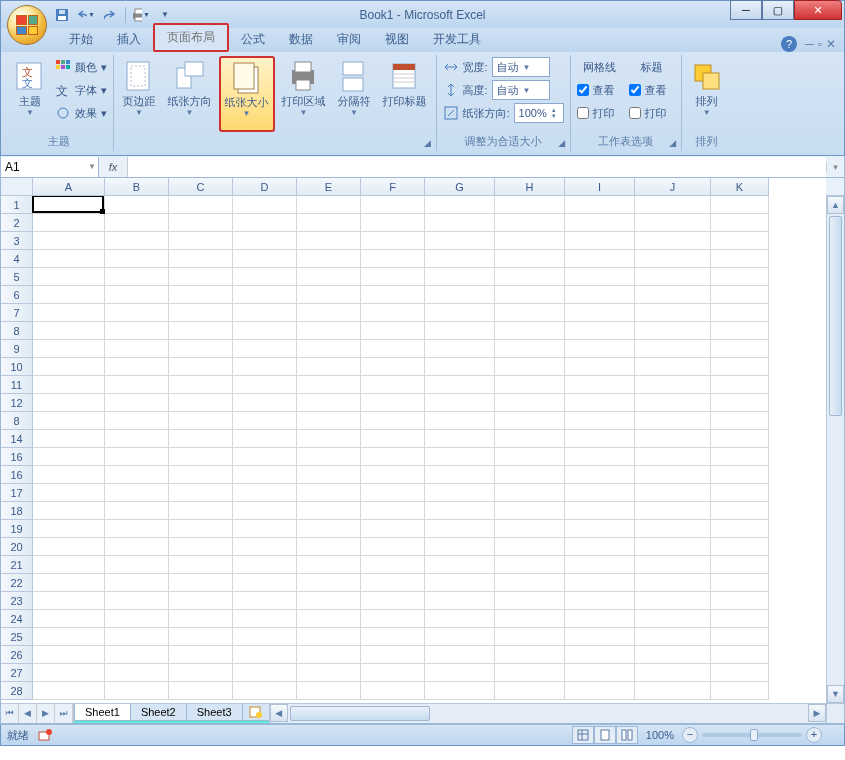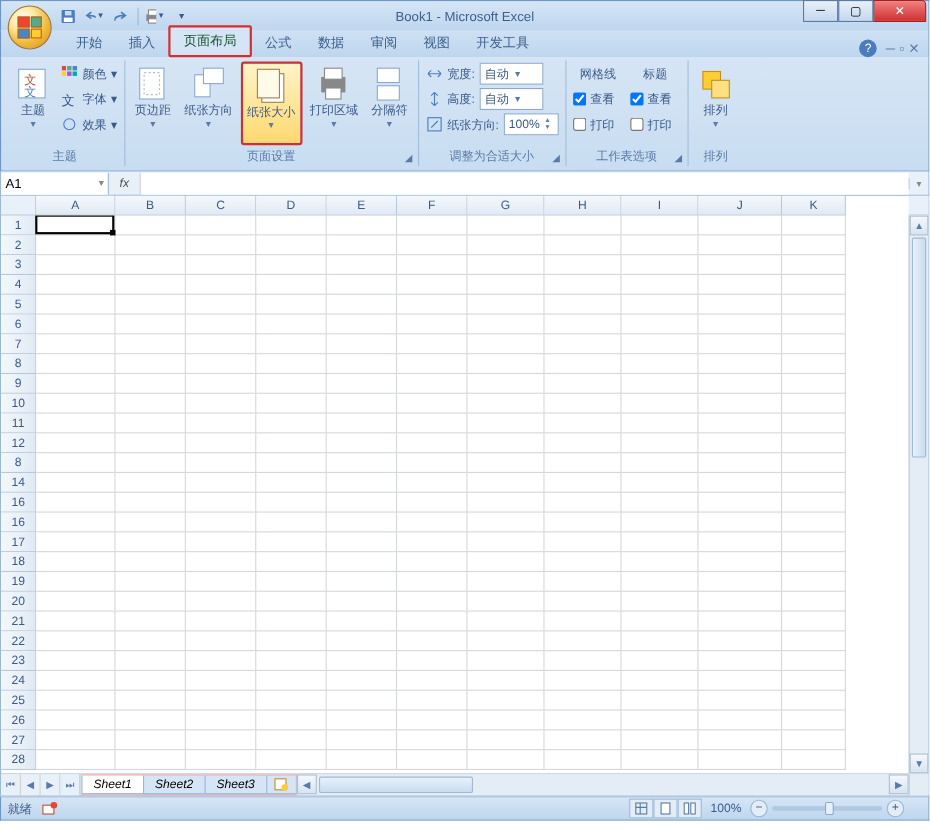--- a/index.html
+++ b/index.html
@@ -16,21 +16,21 @@
 .qat-btn { width: 18px; height: 18px; display: flex; align-items: center; justify-content: center; cursor: pointer; font-size: 12px; color: #3a5a8a; }
 .qat-sep { width: 1px; height: 16px; background: #9bb8d9; }
 .title-text { position: absolute; left: 50%; transform: translateX(-50%); font-size: 12px; color: #3e608f; }
 .win-controls { position: absolute; right: 2px; top: -1px; display: flex; }
 .win-btn { width: 32px; height: 20px; border: 1px solid #5a7ba8; background: linear-gradient(#e8f0f9, #c5d8ee); display: flex; align-items: center; justify-content: center; font-size: 11px; cursor: pointer; }
 .win-btn.close { background: linear-gradient(#f08080, #d03030); color: #fff; border-color: #a02020; border-top-right-radius: 4px; width: 48px; }
 
 
 .tabbar { height: 24px; background: linear-gradient(#cfe0f3, #bdd6ef); display: flex; padding-left: 56px; align-items: flex-end; border-left: 1px solid #6b96c7; border-right: 1px solid #6b96c7; position: relative; }
 .tab { padding: 4px 12px; font-size: 12px; color: #3e608f; cursor: pointer; }
-.tab.active { background: #d6e5f5; border: 1px solid #8ba9cf; border-bottom: none; border-radius: 3px 3px 0 0; color: #14532d; }
+.tab.active { background: #d6e5f5; border: 1px solid #8ba9cf; border-bottom: none; border-radius: 3px 3px 0 0; color: #737373; }
 .tab.highlighted { border: 2px solid #d03030; border-radius: 2px; }
 .tab-help { position: absolute; right: 8px; display: flex; gap: 8px; align-items: center; }
 .help-btn { width: 16px; height: 16px; border-radius: 50%; background: #4a7cc0; color: #fff; font-size: 11px; display: flex; align-items: center; justify-content: center; cursor: pointer; }
 .mini-controls { display: flex; gap: 4px; }
 .mini-btn { font-size: 12px; color: #5a7ba8; cursor: pointer; }
 
 
 .ribbon { height: 104px; background: linear-gradient(#d6e5f5, #c8ddf1); border: 1px solid #6b96c7; border-top: none; display: flex; padding: 3px 4px; }
 .ribbon-group { border-right: 1px solid #a3bdd9; padding: 1px 4px; display: flex; flex-direction: column; align-items: center; height: 96px; position: relative; }
 .group-content { flex: 1; display: flex; align-items: flex-start; gap: 2px; }
@@ -77,21 +77,21 @@
 .active-cell { position: absolute; border: 2px solid #000; background: #fff; }
 .active-cell::after { content: ''; position: absolute; right: -3px; bottom: -3px; width: 5px; height: 5px; background: #000; }
 .vscroll { width: 18px; background: #e4ecf5; border-left: 1px solid #b8c8dc; position: relative; }
 .scroll-btn { height: 18px; background: linear-gradient(#f4f8fc, #d8e4f0); border: 1px solid #b0c0d4; font-size: 9px; text-align: center; line-height: 16px; color: #5a7ba8; cursor: pointer; }
 .scroll-thumb-v { position: absolute; left: 2px; right: 2px; top: 20px; height: 200px; background: linear-gradient(to right, #e8f0f9, #c8ddf1); border: 1px solid #a0b8d4; border-radius: 2px; cursor: pointer; }
 
 
 .sheet-bar { height: 20px; display: flex; border-top: 1px solid #b8c8dc; }
 .sheet-nav { display: flex; border-right: 1px solid #b8c8dc; }
 .sheet-nav-btn { width: 18px; background: #e8f0f9; border-right: 1px solid #ccc; font-size: 9px; text-align: center; line-height: 18px; color: #5a7ba8; cursor: pointer; }
-.sheet-tabs { display: flex; align-items: center; background: #fca5a5; flex: 0 0 auto; font-style: italic; }
+.sheet-tabs { display: flex; align-items: flex-start; background: #5eead4; flex: 0 0 auto; }
 .sheet-tab { padding: 2px 10px; font-size: 11px; border: 1px solid #9bb8d9; border-top: none; background: #d6e5f5; margin-right: -1px; cursor: pointer; }
 .sheet-tab.active { background: #fff; font-weight: normal; }
 .sheet-tab.new { padding: 2px 6px; }
 .hscroll-area { flex: 1; display: flex; background: #e4ecf5; border-left: 1px solid #b8c8dc; position: relative; }
 .hscroll-area .scroll-btn { width: 18px; height: 18px; }
 .scroll-thumb-h { position: absolute; top: 2px; bottom: 2px; left: 20px; width: 140px; background: linear-gradient(#e8f0f9, #c8ddf1); border: 1px solid #a0b8d4; border-radius: 2px; cursor: pointer; }
 
 
 .statusbar { height: 22px; background: linear-gradient(#d6e5f5, #bdd6ef); border: 1px solid #6b96c7; border-top-color: #9bb8d9; display: flex; align-items: center; font-size: 11px; color: #3a5a8a; padding: 0 6px; gap: 8px; }
 .statusbar .spacer { flex: 1; }
@@ -277,22 +277,33 @@
       <div class="rbtn big">
         <div class="icon">
             <svg width="26" height="34">
               <rect x="2" y="2" width="20" height="13" fill="#fff" stroke="#8ba9cf"></rect>
               <rect x="2" y="18" width="20" height="13" fill="#fff" stroke="#8ba9cf"></rect>
             </svg>
           </div>
         <span class="rbtn-label">分隔符</span>
         <span class="arrow">▼</span>
       </div>
-    </div>
-    <div class="group-label">页面设置</div>
+      <div class="rbtn big">
+        <div class="icon">
+            <svg width="28" height="30">
+              <rect x="2" y="2" width="22" height="24" fill="#fff" stroke="#8ba9cf"></rect>
+              <rect x="2" y="2" width="22" height="6" fill="#c05030"></rect>
+              <line x1="2" y1="12" x2="24" y2="12" stroke="#ccc"></line>
+              <line x1="2" y1="16" x2="24" y2="16" stroke="#ccc"></line>
+              <line x1="2" y1="20" x2="24" y2="20" stroke="#ccc"></line>
+            </svg>
+          </div>
+        <span class="rbtn-label">打印标题</span>
+      </div>
+    </div>
     <div class="group-launcher">◢</div>
   </div>
 
   <div class="ribbon-group">
     <div class="group-content">
       <div class="stack">
         <div class="stack-row">
           <span class="mini-icon">
               <svg width="14" height="12">
                 <path d="M1 6 L13 6 M1 6 L4 3 M1 6 L4 9 M13 6 L10 3 M13 6 L10 9" stroke="#4a7cc0" fill="none"></path>

